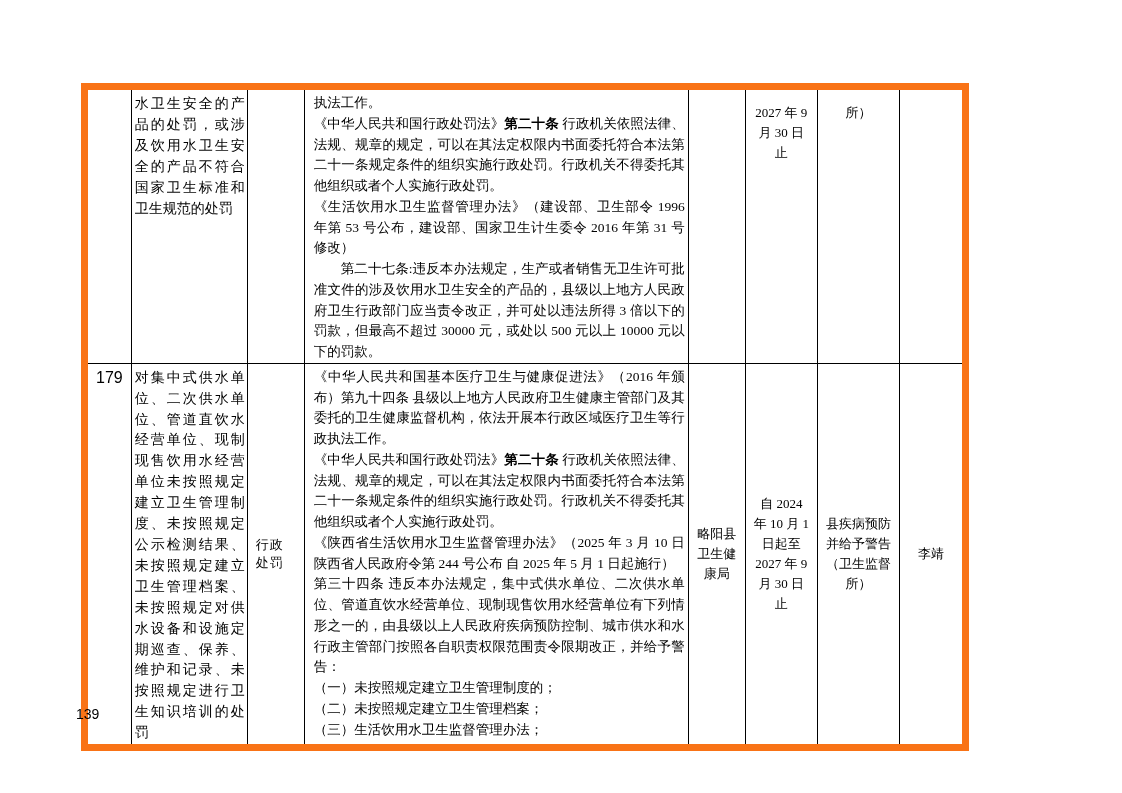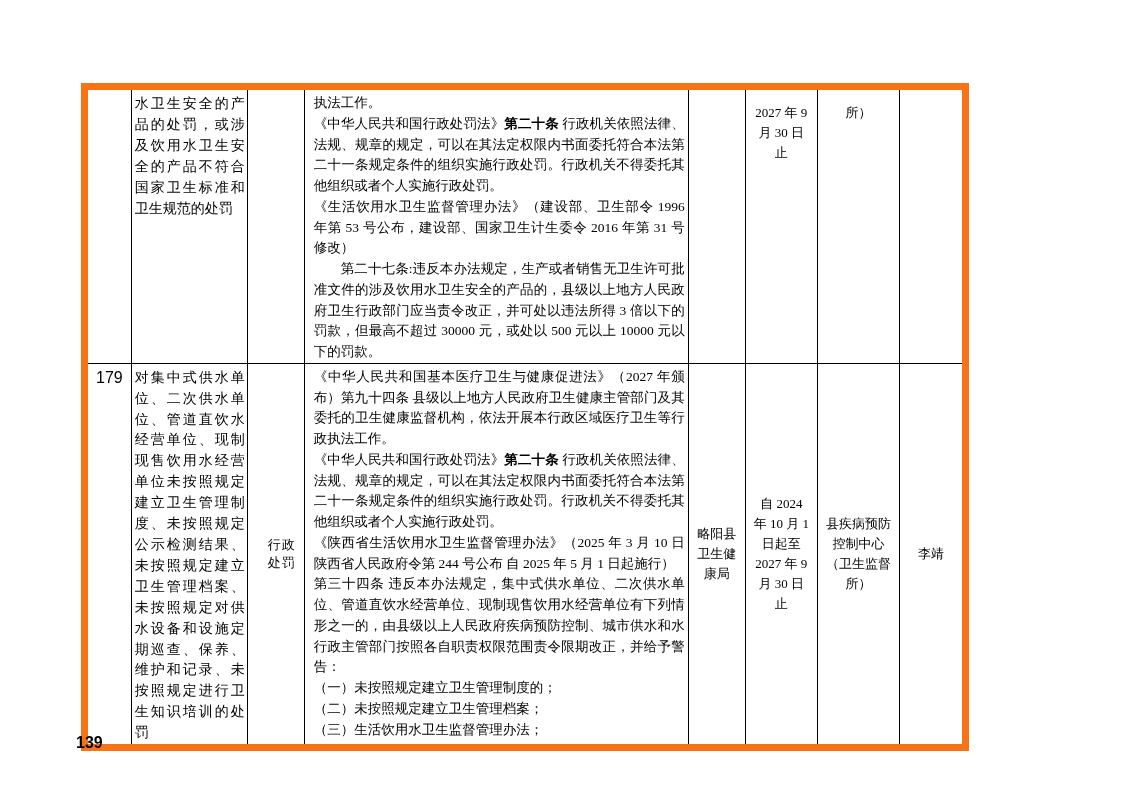--- a/index.html
+++ b/index.html
@@ -21,44 +21,43 @@
     padding:8px;
     vertical-align:top;
     overflow:hidden;
   }
   td.c-no{text-align:center;padding-top:5px;font-size:16px;font-family:"Liberation Sans","DejaVu Sans",sans-serif;}
   td.c-item{padding:4px 2px 0 3px;}
   .item-text{
     font-size:14px;line-height:20.9px;
     text-align:justify;text-justify:inter-ideograph;
   }
-  td.c-type{text-align:right;margin-top:24px;}
+  td.c-type{text-align:left;margin-top:24px;}
   .type-text{font-size:13px;letter-spacing:1px;}
   td.c-legal{padding:3px 3px 0 9px;}
   .legal-p{
     margin:0;font-size:13.5px;line-height:20.75px;
     text-align:justify;text-justify:inter-ideograph;
   }
   .legal-p.indent{text-indent:2em;}
   .mid{vertical-align:middle !important;}
   .cell-center{
     text-align:center;font-size:13px;line-height:20px;
     white-space:pre;
   }
   td.c-period .cell-center{padding-top:5px;}
   td.c-period.mid .cell-center,
   td.c-org .cell-center,
   td.c-agency.mid .cell-center,
   td.c-person .cell-center{padding-top:0;}
   td.c-agency .cell-center{padding-top:5px;}
   .page-number{
     position:absolute;left:76px;top:706px;
-    font-size:16px;font-weight:700;
+    font-size:14px;font-weight:400;
     font-family:"Liberation Sans","DejaVu Sans",sans-serif;
-    margin-top:28px;
   }
 </style>
 </head>
 <body>
 
 <table class="doc-table">
   <colgroup>
     <col style="width:35px">
     <col style="width:116px">
     <col style="width:57px">
@@ -102,21 +101,21 @@
 
     <tr style="height:363px">
       <td class="c-no">179</td>
       <td class="c-item">
         <div class="item-text">对集中式供水单位、二次供水单位、管道直饮水经营单位、现制现售饮用水经营单位未按照规定建立卫生管理制度、未按照规定公示检测结果、未按照规定建立卫生管理档案、未按照规定对供水设备和设施定期巡查、保养、维护和记录、未按照规定进行卫生知识培训的处罚</div>
       </td>
       <td class="c-type mid">
         <div class="type-text">行政处罚</div>
       </td>
       <td class="c-legal">
-        <p class="legal-p">《中华人民共和国基本医疗卫生与健康促进法》（2027 年颁布）第九十四条  县级以上地方人民政府卫生健康主管部门及其委托的卫生健康监督机构，依法开展本行政区域医疗卫生等行政执法工作。</p>
+        <p class="legal-p">《中华人民共和国基本医疗卫生与健康促进法》（2016 年颁布）第九十四条  县级以上地方人民政府卫生健康主管部门及其委托的卫生健康监督机构，依法开展本行政区域医疗卫生等行政执法工作。</p>
         <p class="legal-p"><span>《中华人民共和国行政处罚法》</span><b>第二十条</b><span>  行政机关依照法律、法规、规章的规定，可以在其法定权限内书面委托符合本法第二十一条规定条件的组织实施行政处罚。行政机关不得委托其他组织或者个人实施行政处罚。</span></p>
         <p class="legal-p">《陕西省生活饮用水卫生监督管理办法》（2025 年 3 月 10 日陕西省人民政府令第 244 号公布  自 2025 年 5 月 1 日起施行）</p>
         <p class="legal-p">第三十四条  违反本办法规定，集中式供水单位、二次供水单位、管道直饮水经营单位、现制现售饮用水经营单位有下列情形之一的，由县级以上人民政府疾病预防控制、城市供水和水行政主管部门按照各自职责权限范围责令限期改正，并给予警告：</p>
         <p class="legal-p">（一）未按照规定建立卫生管理制度的；</p>
         <p class="legal-p">（二）未按照规定建立卫生管理档案；</p>
         <p class="legal-p">（三）生活饮用水卫生监督管理办法；</p>
       </td>
       <td class="c-org mid">
         <div class="cell-center">略阳县
 卫生健
@@ -125,21 +124,21 @@
       <td class="c-period mid">
         <div class="cell-center">自 2024
 年 10 月 1
 日起至
 2027 年 9
 月 30 日
 止</div>
       </td>
       <td class="c-agency mid">
         <div class="cell-center">县疾病预防
-控制中心
+并给予警告
 （卫生监督
 所）</div>
       </td>
       <td class="c-person mid">
         <div class="cell-center">李靖</div>
       </td>
     </tr>
   </tbody>
 </table>
 

